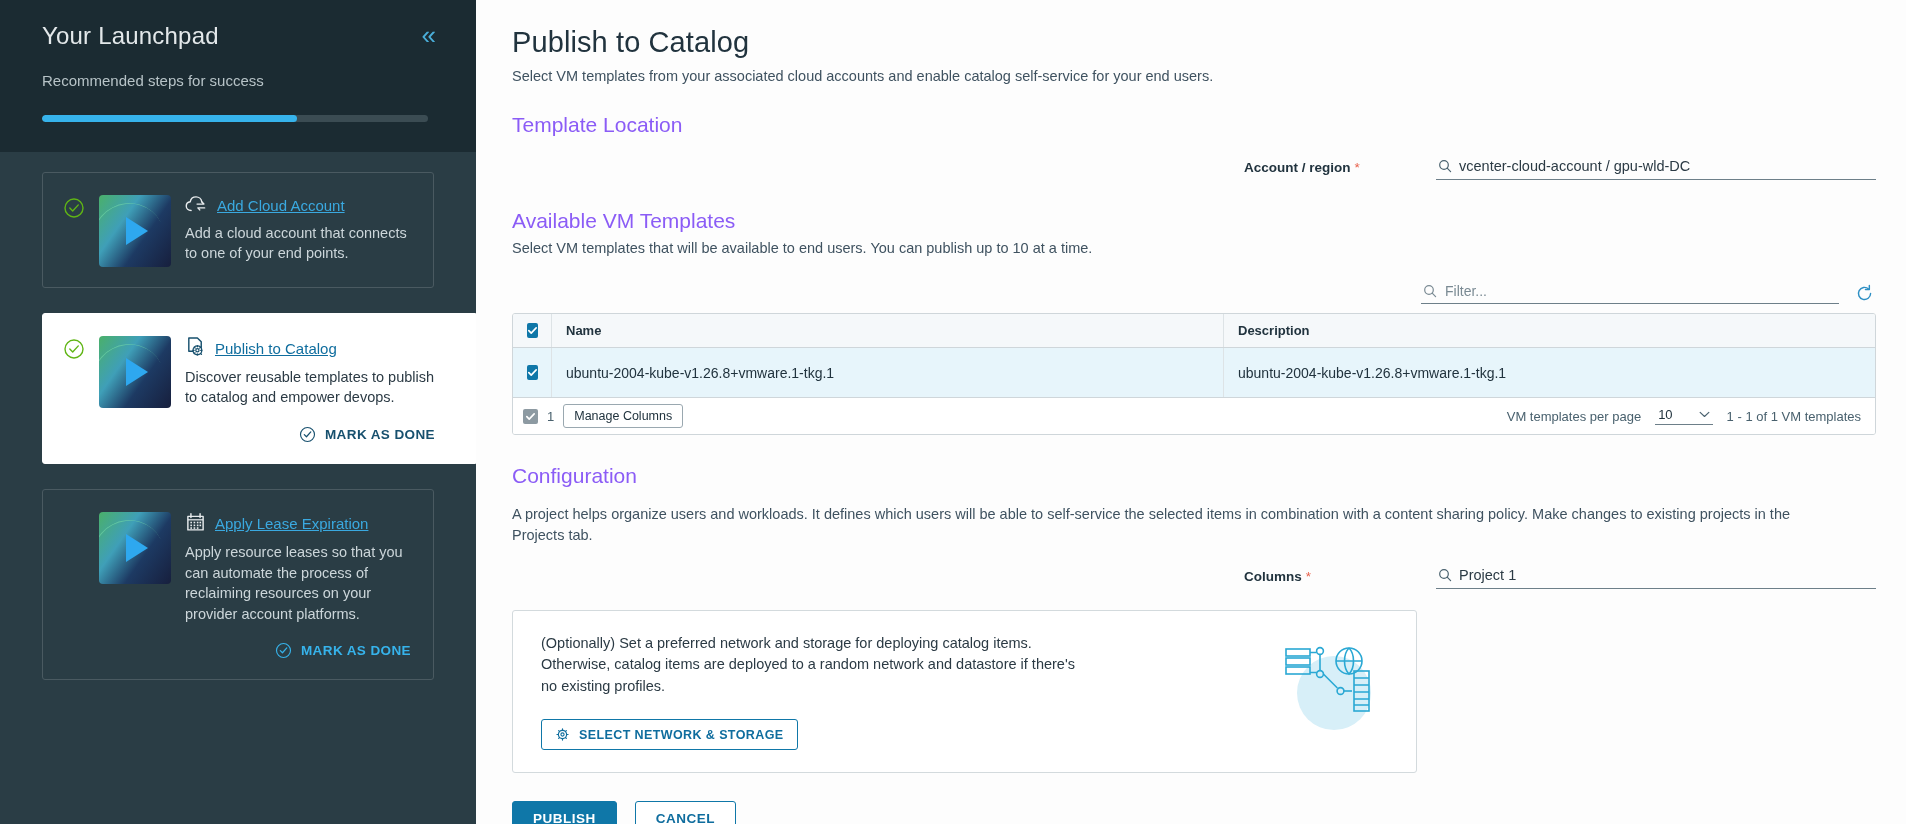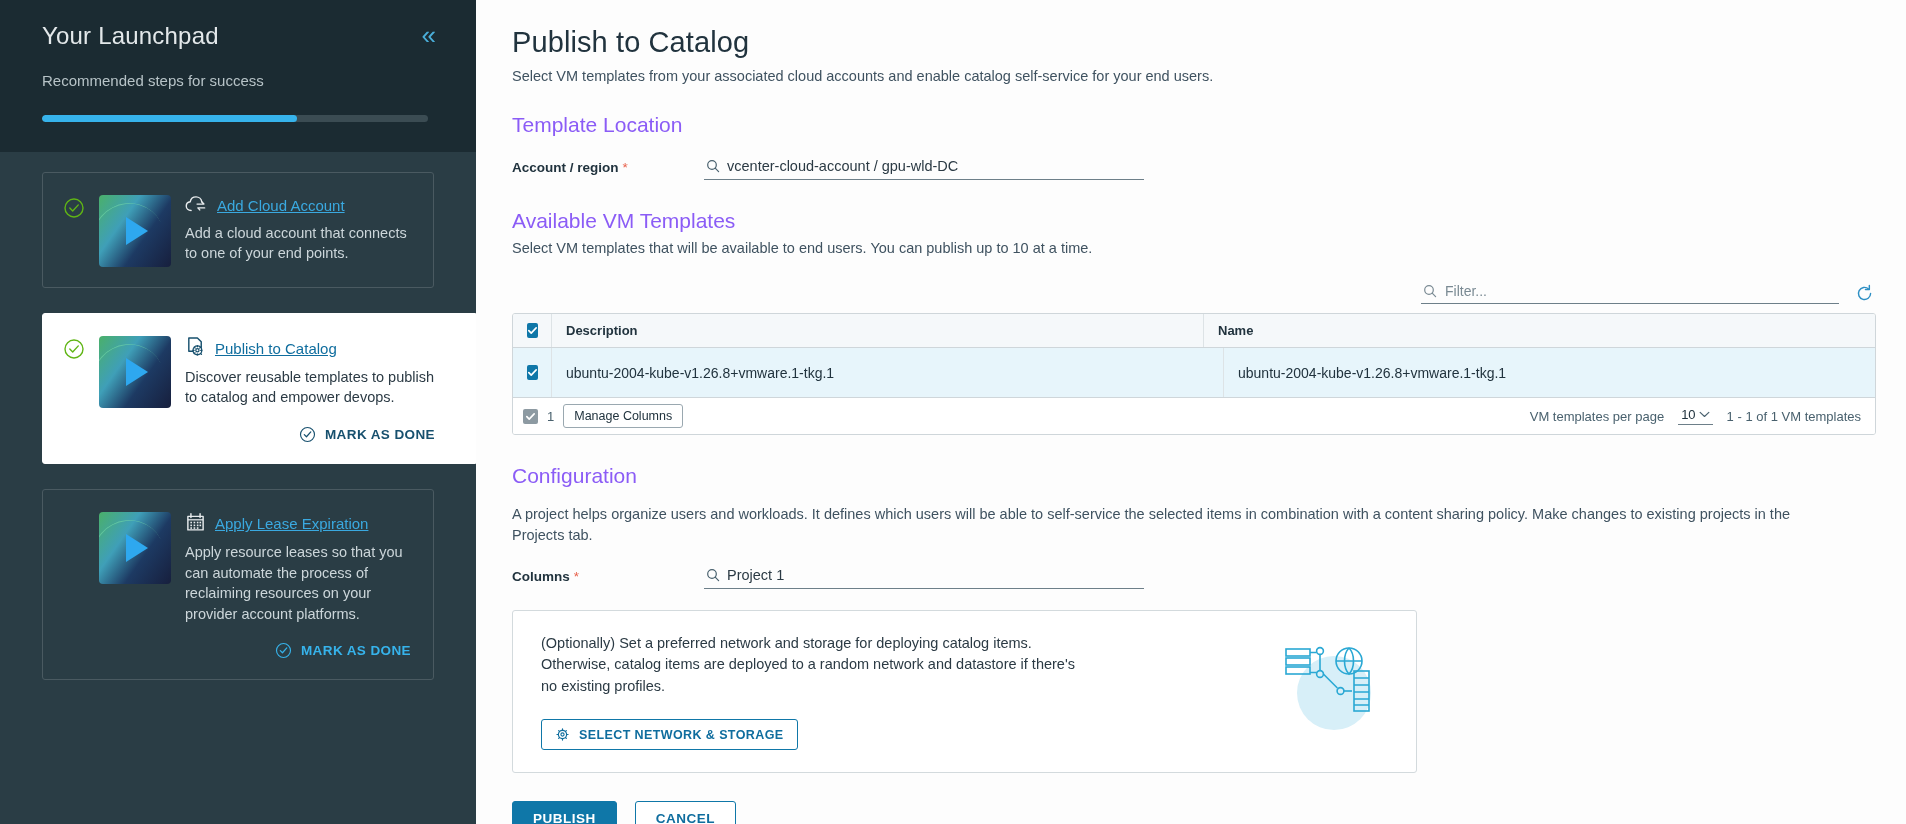--- a/index.html
+++ b/index.html
@@ -101,21 +101,21 @@
   .m-pad { padding-left: 36px; padding-right: 30px; }
   .page-title {
     font-size: 29px; color: #21333e; font-weight: 400; letter-spacing: .1px;
   }
   .page-sub { font-size: 14.5px; color: #3f5260; margin-top: 9px; }
   .sec-title {
     font-size: 21px; color: #8b5cf6; font-weight: 400; margin-top: 29px;
   }
   .sec-sub { font-size: 14.5px; color: #3f5260; margin-top: 7px; }
 
-  .field-row { display: flex; align-items: flex-end; margin-top: 21px; }
+  .field-row { display: flex; align-items: flex-end; margin-top: 21px; justify-content: flex-end; }
   .field-label {
     font-size: 13.5px; font-weight: bold; color: #21333e;
     width: 192px; flex: 0 0 192px; padding-bottom: 5px;
   }
   .req { color: #e8604b; font-weight: normal; margin-left: 4px; }
   .sel-input {
     width: 440px; border-bottom: 1px solid #6d7f89;
     display: flex; align-items: center; gap: 7px; padding: 0 2px 5px 2px;
     cursor: pointer;
   }
@@ -167,21 +167,21 @@
   .mng-col-btn {
     border: 1px solid #9aa8b0; border-radius: 3px; background: #fff;
     font-size: 12.5px; color: #21333e; padding: 4px 10px; cursor: pointer;
     font-family: "Liberation Sans", sans-serif;
   }
   .tfoot-right {
     margin-left: auto; display: flex; align-items: center; gap: 14px;
     font-size: 13px; color: #49616e;
   }
   .per-page-sel {
-    display: flex; align-items: center; gap: 3px;
+    display: flex; align-items: center; gap: 26px;
     border-bottom: 1px solid #6d7f89; padding: 0 3px 2px 3px; cursor: pointer;
   }
   .per-page-sel .v { font-size: 13px; color: #21333e; }
 
   
   .cfg-para {
     font-size: 14.5px; color: #3f5260; line-height: 1.45;
     margin-top: 16px; max-width: 1330px;
   }
   .net-box {
@@ -379,22 +379,22 @@
 
       <div class="tbl">
         <div class="tr thead">
           <div class="th c-check">
             <span class="cb">
               <svg width="11" height="11" viewBox="0 0 12 12">
                   <path d="M2 6.2 L4.6 8.8 L10 3.2" fill="none" stroke="#fff" stroke-width="1.8" stroke-linecap="round" stroke-linejoin="round"></path>
                 </svg>
             </span>
           </div>
+          <div class="th c-name">Name</div>
           <div class="th c-desc">Description</div>
-          <div class="th c-name">Name</div>
         </div>
 
         <div class="tr tbody-row">
           <div class="td c-check">
             <span class="cb">
               <svg width="11" height="11" viewBox="0 0 12 12">
                   <path d="M2 6.2 L4.6 8.8 L10 3.2" fill="none" stroke="#fff" stroke-width="1.8" stroke-linecap="round" stroke-linejoin="round"></path>
                 </svg>
             </span>
           </div>

